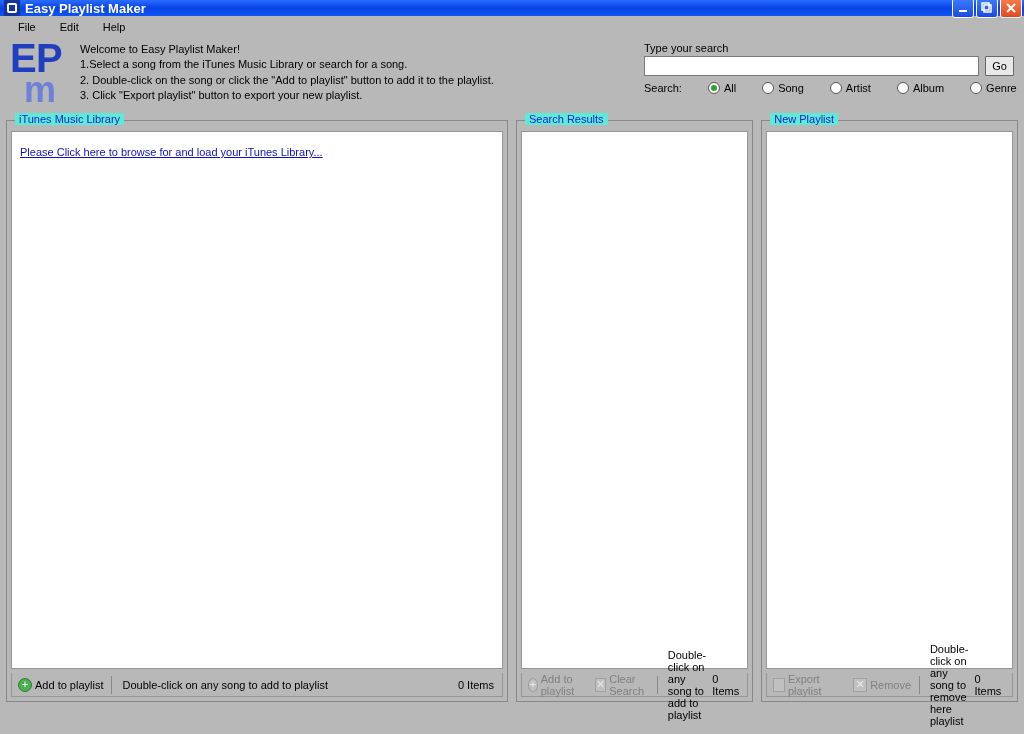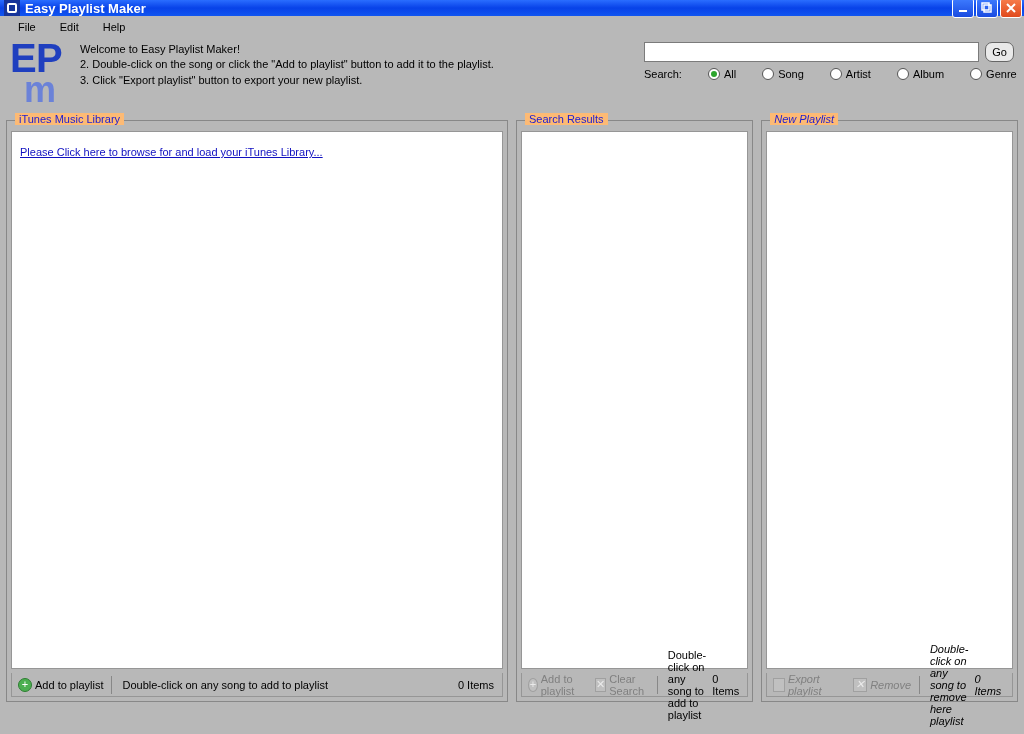--- a/index.html
+++ b/index.html
@@ -111,21 +111,21 @@
   border: 1px solid #7b7b7b;
   background: #fff;
   padding: 0 4px;
   font: inherit;
 }
 .gobtn {
   height: 20px;
   padding: 0 6px;
   border: 1px solid #666;
   background: #e9e9e9;
-  border-radius: 7px;
+  border-radius: 1px;
   font: inherit;
   cursor: pointer;
 }
 .radiorow { display: flex; align-items: center; gap: 26px; color:#000; }
 .radioitem { display: flex; align-items: center; gap: 4px; cursor: pointer; }
 .radio {
   width: 12px; height: 12px; border-radius: 50%;
   border: 1px solid #555; background: #fff;
   display: inline-flex; align-items: center; justify-content: center;
 }
@@ -148,21 +148,21 @@
   position: relative;
   border: 1px solid #888;
   background: #b8b8b8;
   display: flex;
   flex-direction: column;
 }
 .grouplegend {
   position: absolute;
   top: -8px;
   left: 8px;
-  background: #fdba74;
+  background: #5eead4;
   padding: 0 4px;
   color: #2020d0;
   font-size: 11px;
 }
 .panelbody {
   flex: 1;
   background: #fff;
   border: 1px solid #969696;
   margin: 10px 4px 4px 4px;
   overflow: auto;
@@ -210,21 +210,21 @@
   display:inline-flex; align-items:center; justify-content:center;
   color:#eaeaea; border:1px solid #a0a0a0;
 }
 .graybox {
   width: 14px; height: 14px; background:#c0c0c0;
   border:1px solid #a0a0a0;
 }
 
 .group-library { flex: 1; }
 .group-search { flex: 0.48; }
-.group-newpl { flex: 0.52; font-style: italic; }
+.group-newpl { flex: 0.52; }
 </style>
 </head>
 <body>
 
 <div class="titlebar">
   <div class="appicon">
       <span></span>
     </div>
   <div class="title">Easy Playlist Maker</div>
   <div class="winbtns">
@@ -255,25 +255,27 @@
 
 <div class="toparea">
   <div class="topleft">
     <div class="logo">
       <span class="e">E</span>
         <span class="p">P</span>
         <span class="m">m</span>
     </div>
     <div class="instructions">
       <div>Welcome to Easy Playlist Maker!</div>
+      <div>1.Select a song from the iTunes Music Library or search for a song.</div>
       <div>2. Double-click on the song or click the "Add to playlist" button to add it to the playlist.</div>
       <div>3. Click "Export playlist" button to export your new playlist.</div>
     </div>
   </div>
   <div class="topright">
+    <div class="searchlabel">Type your search</div>
     <div class="searchrow">
       <input class="searchinput" type="text" value="" style="">
       <button class="gobtn">Go</button>
     </div>
     <div class="radiorow">
       <span>Search:</span>
       <label class="radioitem">
         <span class="radio checked"></span>
         <span>All</span>
       </label>

